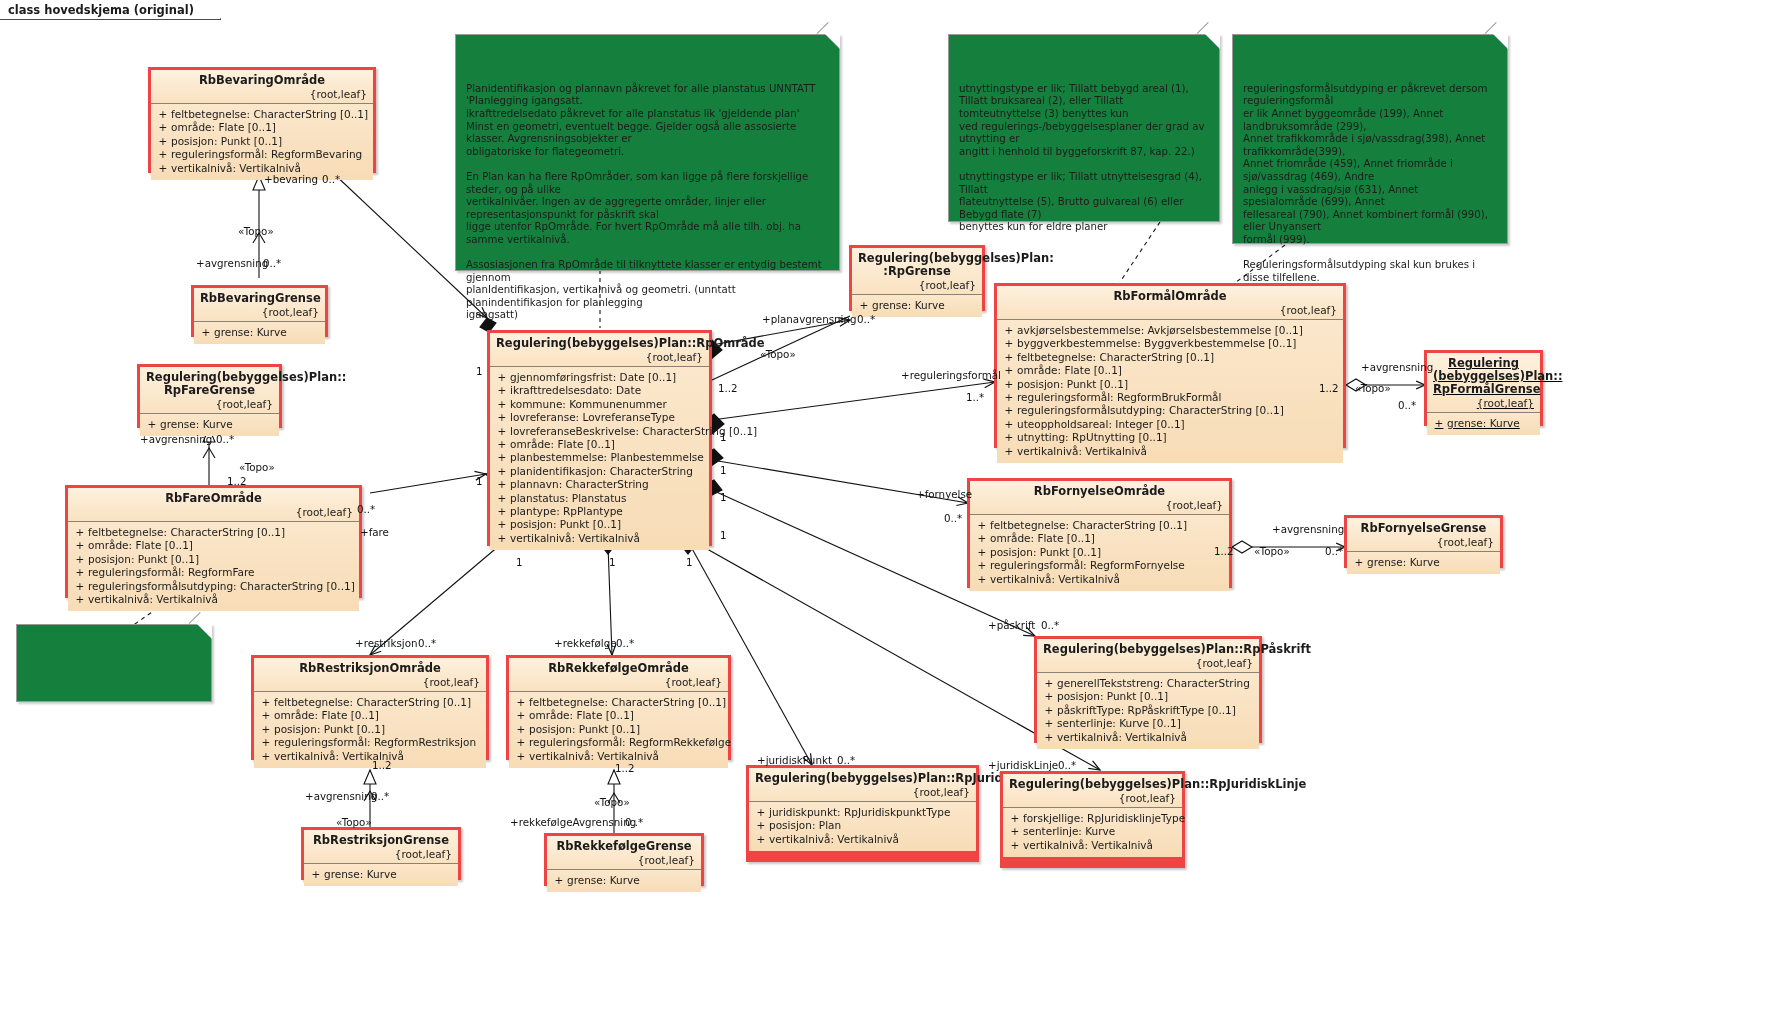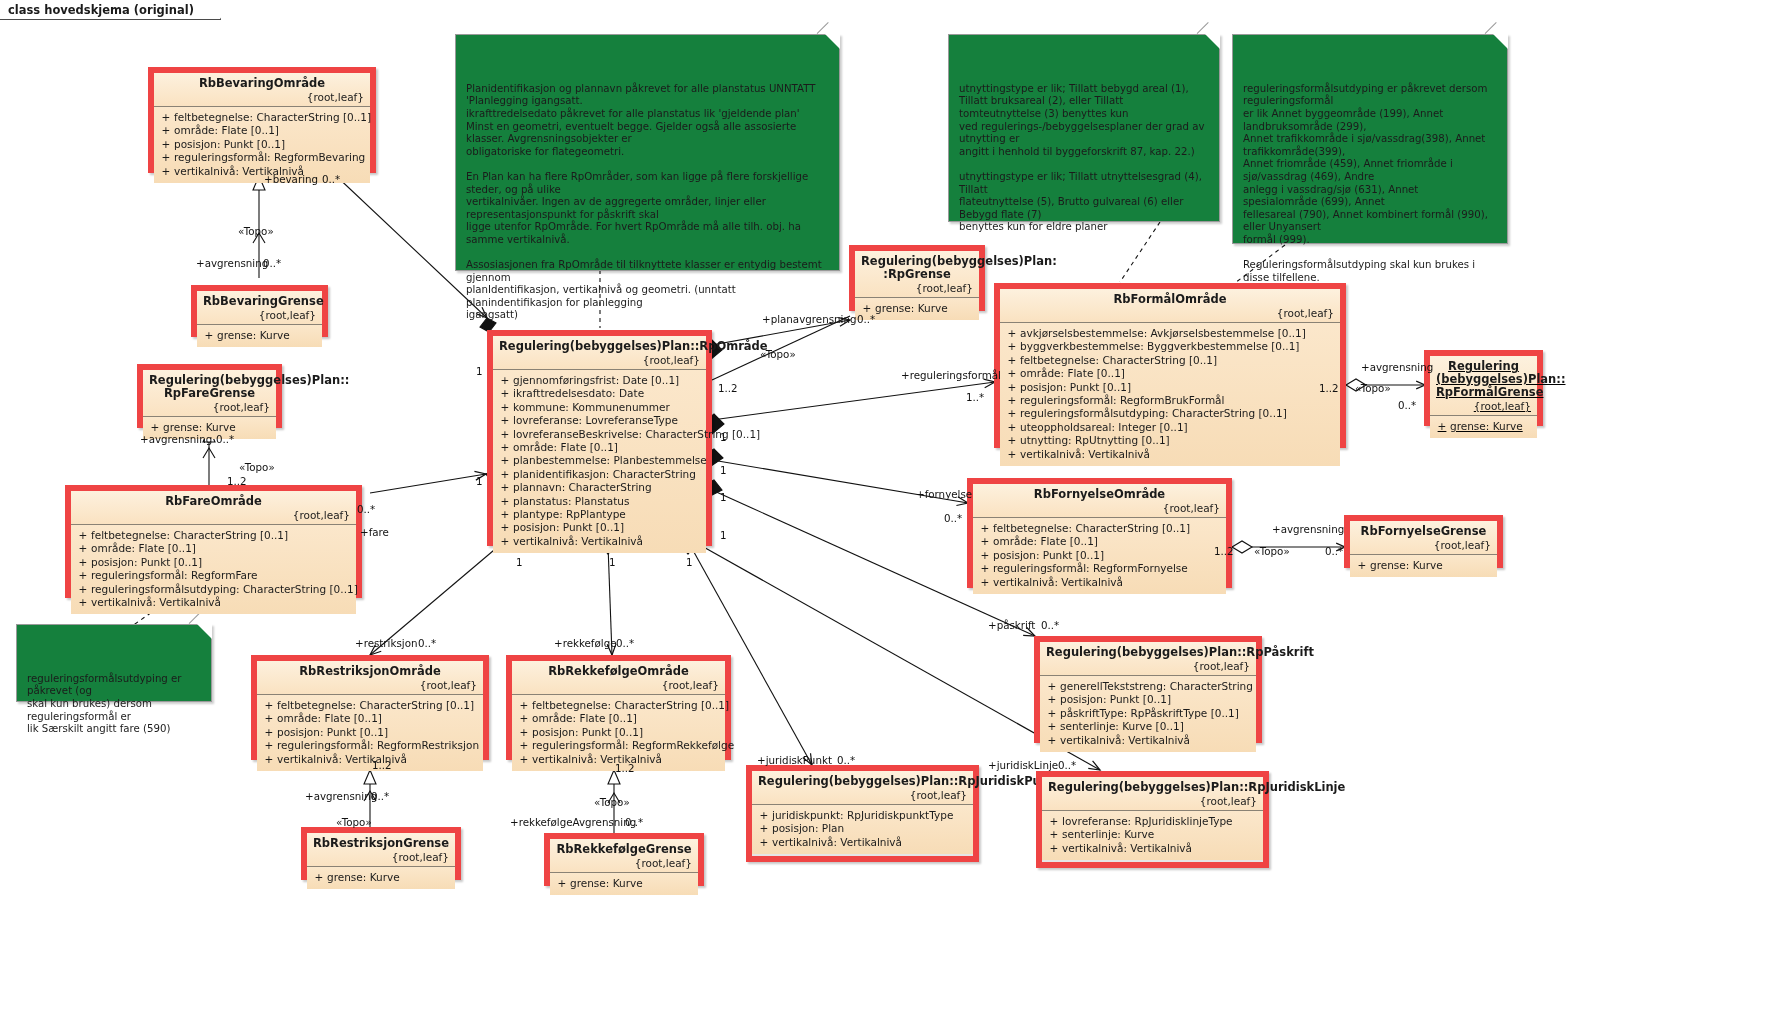--- a/index.html
+++ b/index.html
@@ -21,22 +21,22 @@
     border-bottom-right-radius:0;
   }
   .frame-tab:after{
     content:"";position:absolute;right:-1px;top:-1px;width:0;height:0;
     border-left:14px solid transparent;border-top:20px solid #fff;
   }
 
   
   .cls{
     position:absolute;
-    border:6px solid #ef4444;
-    background:#e5e5e5;
+    border:3px solid #ef4444;
+    background:#ef4444;
     box-shadow:2px 2px 2px rgba(0,0,0,0.22);
     box-sizing:border-box;
   }
   .cls .hdr{
     background:linear-gradient(to bottom,#fdf1de 0%,#fae2c1 100%);
     padding:4px 6px 3px 6px;
     border-bottom:1px solid #8a8275;
     box-sizing:border-box;
   }
   .cls .cname{
@@ -205,23 +205,20 @@
 anlegg i vassdrag/sjø (631), Annet spesialområde (699), Annet
 fellesareal (790), Annet kombinert formål (990), eller Unyansert
 formål (999).
 
 Reguleringsformålsutdyping skal kun brukes i disse tilfellene.</span>
   </div>
 
   <div class="note" style="left:16px;top:624px;width:196px;height:78px;">
     <span class="fold"></span>
     <span class="foldline"></span>
-    <span>reguleringsformålsutdyping er påkrevet (og
-skal kun brukes) dersom reguleringsformål er
-lik Særskilt angitt fare (590)</span>
   </div>
 
   <div class="cls" style="left:148px;top:67px;width:228px;height:106px;">
     <div class="hdr">
       <div class="cname">RbBevaringOmråde</div>
       <div class="stereo">{root,leaf}</div>
     </div>
     <div class="attrs">
       <div class="attr">
           <span class="vis">+</span>
@@ -614,29 +611,29 @@
           <span class="vis">+</span>
           <span>posisjon: Plan</span>
         </div>
       <div class="attr">
           <span class="vis">+</span>
           <span>vertikalnivå: Vertikalnivå</span>
         </div>
     </div>
   </div>
 
-  <div class="cls" style="left:1036px;top:771px;width:233px;height:97px;">
+  <div class="cls" style="left:1000px;top:771px;width:185px;height:97px;">
     <div class="hdr">
       <div class="cname">Regulering(bebyggelses)Plan::RpJuridiskLinje</div>
       <div class="stereo">{root,leaf}</div>
     </div>
     <div class="attrs">
       <div class="attr">
           <span class="vis">+</span>
-          <span>lovreferanse: RpJuridisklinjeType</span>
+          <span>forskjellige: RpJuridisklinjeType</span>
         </div>
       <div class="attr">
           <span class="vis">+</span>
           <span>senterlinje: Kurve</span>
         </div>
       <div class="attr">
           <span class="vis">+</span>
           <span>vertikalnivå: Vertikalnivå</span>
         </div>
     </div>

